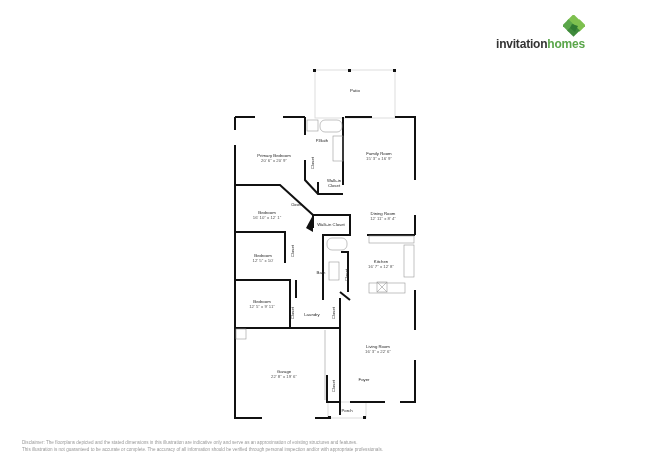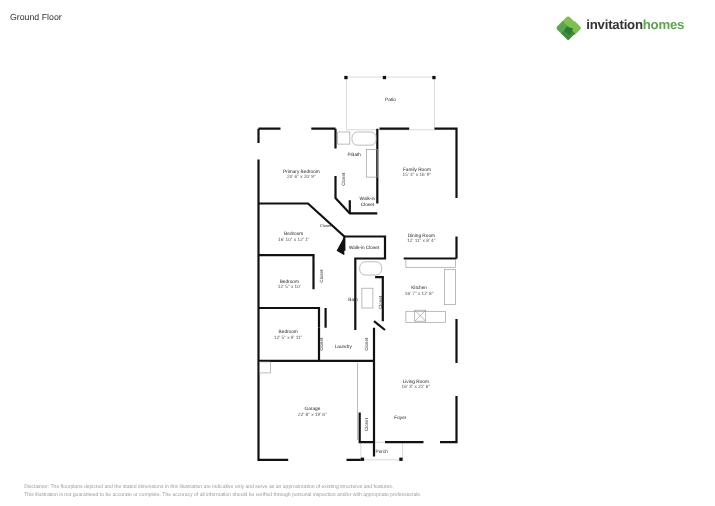--- a/index.html
+++ b/index.html
@@ -1,32 +1,31 @@
 <!DOCTYPE html>
 <html><head>
 <meta charset="utf-8">
 <style>
   html,body{margin:0;padding:0;background:#fff;}
   body{width:650px;height:460px;position:relative;overflow:hidden;font-family:"Liberation Sans",sans-serif;color:#222;}
   .hdr{position:absolute;left:9px;top:10px;font-size:8px;line-height:12px;color:#333;}
-  .logo{position:absolute;left:506px;top:15px;display:flex;align-items:flex-start;}
+  .logo{position:absolute;left:491px;top:15px;display:flex;align-items:flex-end;flex-direction:column;}
   .logo-text{font-size:12px;color:#333;margin-left:5px;letter-spacing:-0.2px;}
   .logo-text b{font-weight:700;}
   .logo-text span.h{color:#5aa64a;font-weight:700;}
   .plan{position:absolute;left:0;top:0;}
   .lbl{position:absolute;font-size:4.3px;text-align:center;color:#222;line-height:5px;white-space:nowrap;transform:translateX(-50%);}
   .lbl .d{color:#555;}
   .vlbl{position:absolute;font-size:4.2px;color:#222;transform:translate(-50%,-50%) rotate(-90deg);white-space:nowrap;}
   .disc{position:absolute;left:22px;top:439px;font-size:4.6px;line-height:7px;color:#999;}
 </style>
 </head>
 <body>
 
 <div class="hdr">
-  <div>Ground Floor</div>
 </div>
 
 <div class="logo">
   <svg width="22" height="22" viewBox="0 0 22 22">
     <rect x="6" y="1" width="9" height="9" transform="rotate(45 10.5 5.5)" fill="#7ec04f"></rect>
     <rect x="1" y="6" width="9" height="9" transform="rotate(45 5.5 10.5)" fill="#5aa64a"></rect>
     <rect x="12" y="6" width="9" height="9" transform="rotate(45 16.5 10.5)" fill="#7ec04f"></rect>
     <rect x="6" y="11" width="9" height="9" transform="rotate(45 10.5 15.5)" fill="#3f8a3b"></rect>
     <polygon points="9,9 15,11 12,17 7,13" fill="#2f7a32"></polygon>
   </svg>

